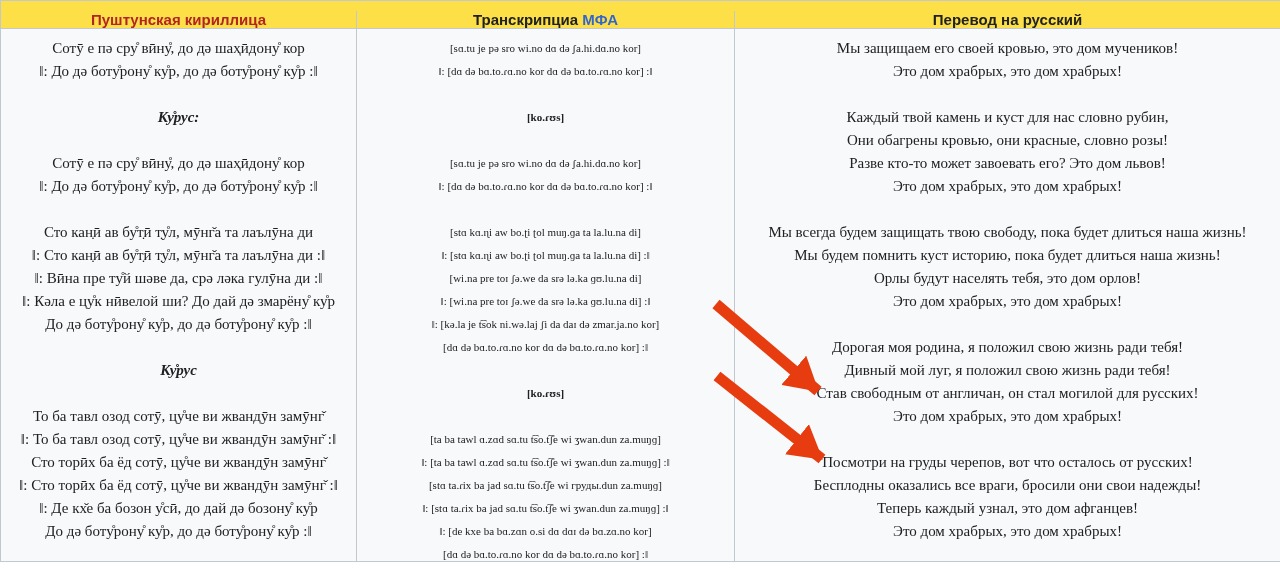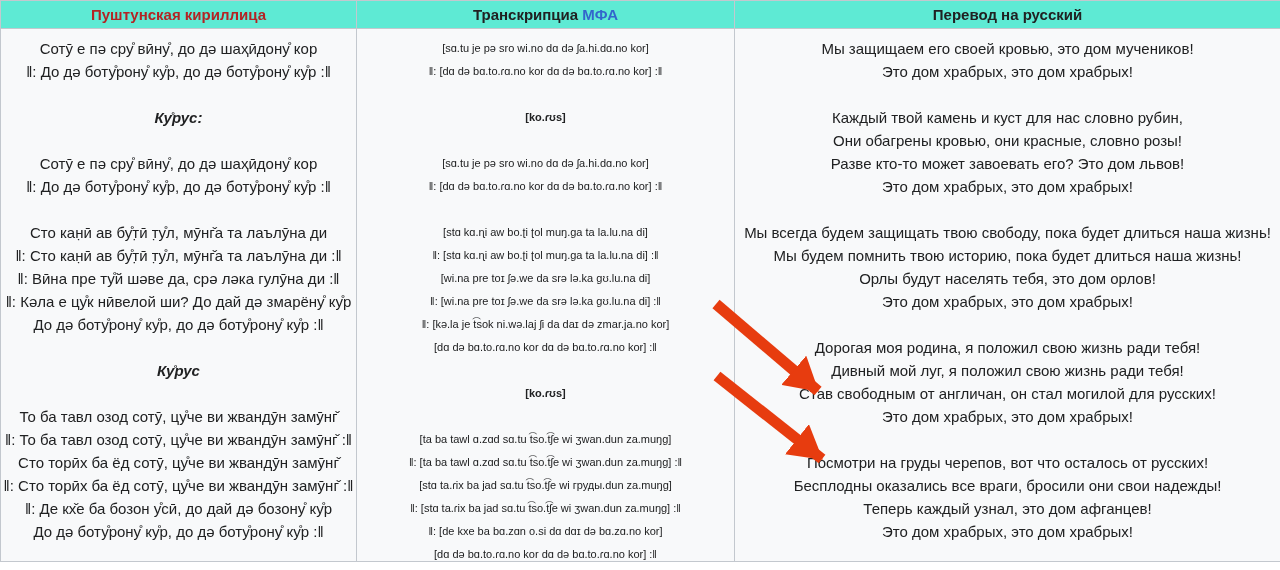--- a/index.html
+++ b/index.html
@@ -1,33 +1,33 @@
 <!DOCTYPE html>
 <html><head>
 <meta charset="utf-8">
 <style>
   html,body{margin:0;padding:0;background:#ffffff;}
   .page{position:relative;width:1280px;height:570px;overflow:hidden;
         font-family:"Liberation Sans","DejaVu Sans",sans-serif;color:#202122;}
   .stage{position:absolute;left:0;top:0;width:1280px;height:562px;box-sizing:border-box;
          border-top:1px solid #c3c8ce;border-left:1px solid #c3c8ce;border-bottom:1px solid #c3c8ce;
          display:flex;flex-direction:column;background:#f8f9fa;}
-  .header-row{display:flex;height:28px;flex:0 0 28px;background:#5eead4;
-              border-bottom:1px solid #c3c8ce;box-sizing:border-box;}
+  .header-row{display:flex;height:28px;flex:0 0 28px;background:#fde047;
+              border-bottom:1px solid #c3c8ce;box-sizing:border-box;align-items:flex-end;}
   .body-row{display:flex;flex:1 1 auto;min-height:0;}
   .col1{width:356px;flex:0 0 356px;box-sizing:border-box;border-right:1px solid #c3c8ce;}
   .col2{width:378px;flex:0 0 378px;box-sizing:border-box;border-right:1px solid #c3c8ce;}
   .col3{flex:1 1 auto;box-sizing:border-box;}
   .th{display:flex;align-items:center;justify-content:center;font-weight:bold;font-size:15px;
       white-space:nowrap;overflow:hidden;}
   .hdr-red{color:#b32424;}
   .ipa-link{color:#3366cc;text-decoration:none;cursor:pointer;}
   .td{padding-top:8px;text-align:center;overflow:hidden;font-size:15px;line-height:23px;}
   .td.ipa{font-size:11px;}
-  .line{white-space:nowrap;height:23px;}
+  .line{white-space:nowrap;height:23px;font-family:Liberation Serif, serif;}
   .block{margin-bottom:23px;}
   .block:last-child{margin-bottom:0;}
   .chorus-cyr .line{font-weight:bold;font-style:italic;}
   .chorus-ipa .line{font-weight:bold;}
   .annotation-layer{position:absolute;left:0;top:0;width:1280px;height:570px;pointer-events:none;}
 </style>
 </head>
 <body>
 
 <div class="page">
@@ -113,21 +113,21 @@
             <div class="line">Это дом храбрых, это дом храбрых!</div>
           </div>
           <div class="block text">
             <div class="line">Каждый твой камень и куст для нас словно рубин,</div>
             <div class="line">Они обагрены кровью, они красные, словно розы!</div>
             <div class="line">Разве кто-то может завоевать его? Это дом львов!</div>
             <div class="line">Это дом храбрых, это дом храбрых!</div>
           </div>
           <div class="block text">
             <div class="line">Мы всегда будем защищать твою свободу, пока будет длиться наша жизнь!</div>
-            <div class="line">Мы будем помнить твою историю, пока будет длиться наша жизнь!</div>
+            <div class="line">Мы будем помнить куст историю, пока будет длиться наша жизнь!</div>
             <div class="line">Орлы будут населять тебя, это дом орлов!</div>
             <div class="line">Это дом храбрых, это дом храбрых!</div>
           </div>
           <div class="block text">
             <div class="line">Дорогая моя родина, я положил свою жизнь ради тебя!</div>
             <div class="line">Дивный мой луг, я положил свою жизнь ради тебя!</div>
             <div class="line">Став свободным от англичан, он стал могилой для русских!</div>
             <div class="line">Это дом храбрых, это дом храбрых!</div>
           </div>
           <div class="block text">

